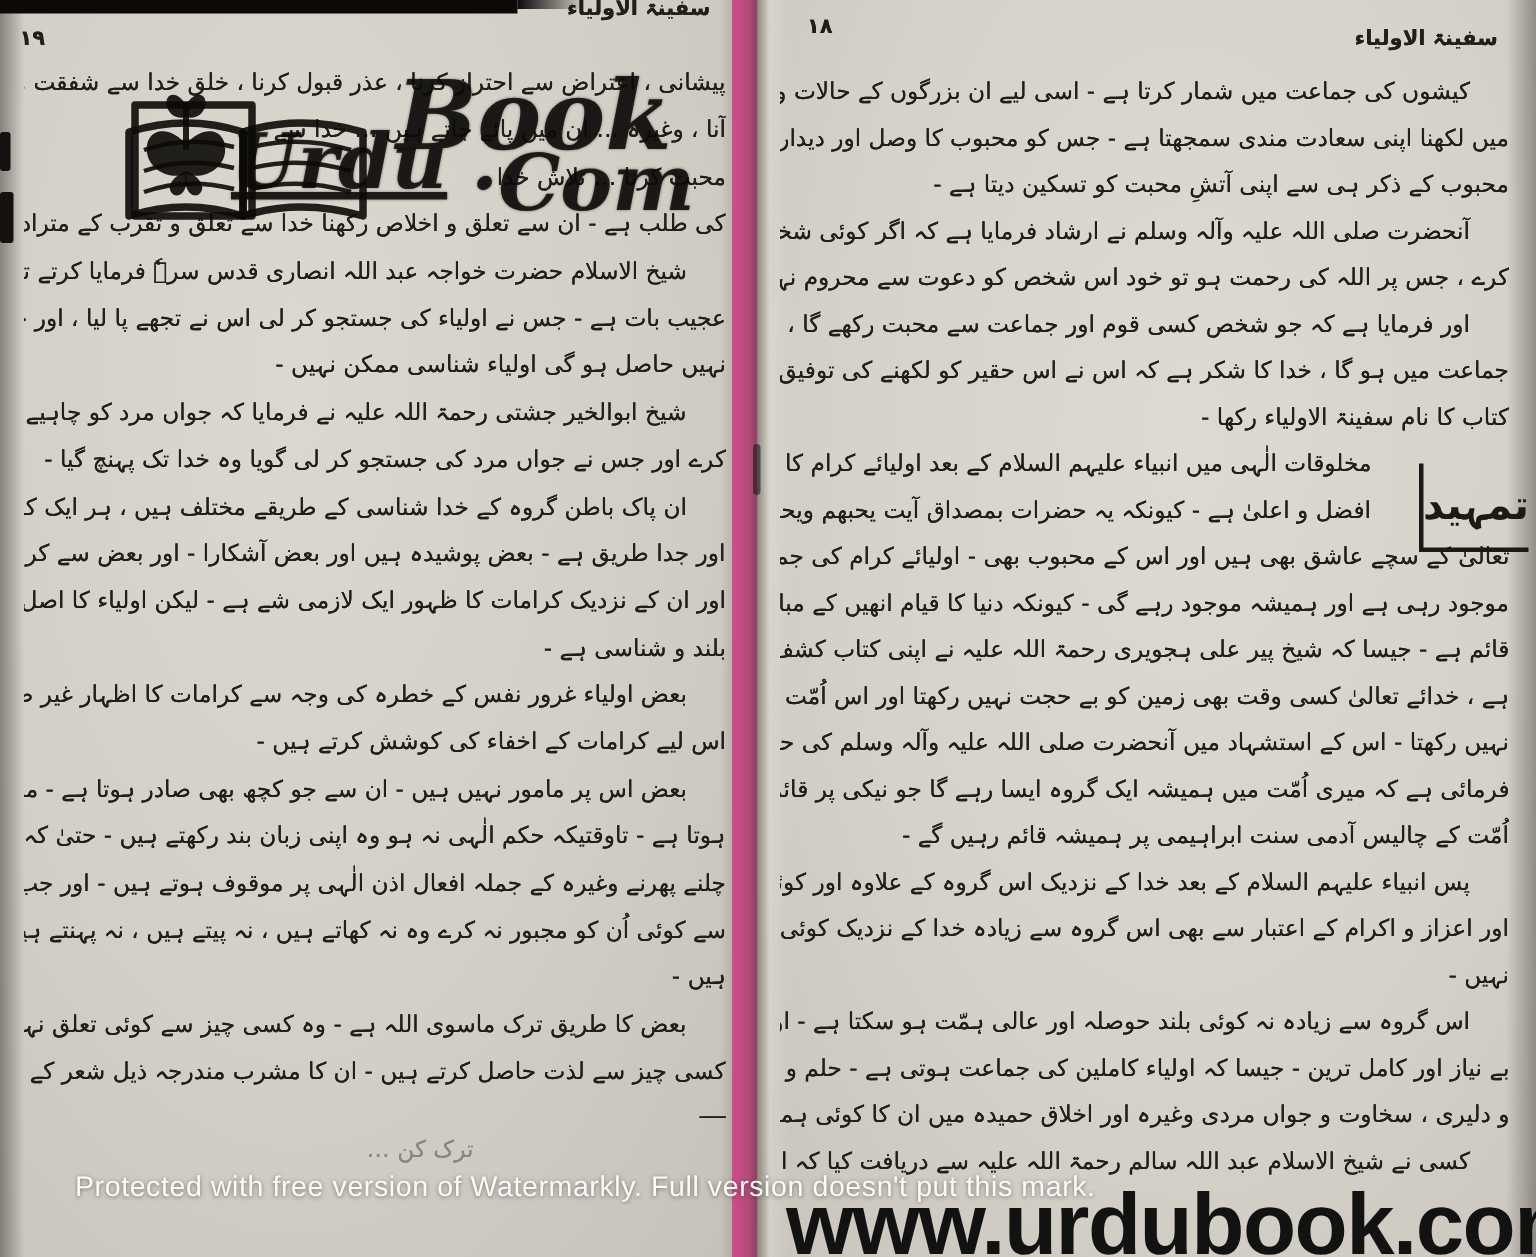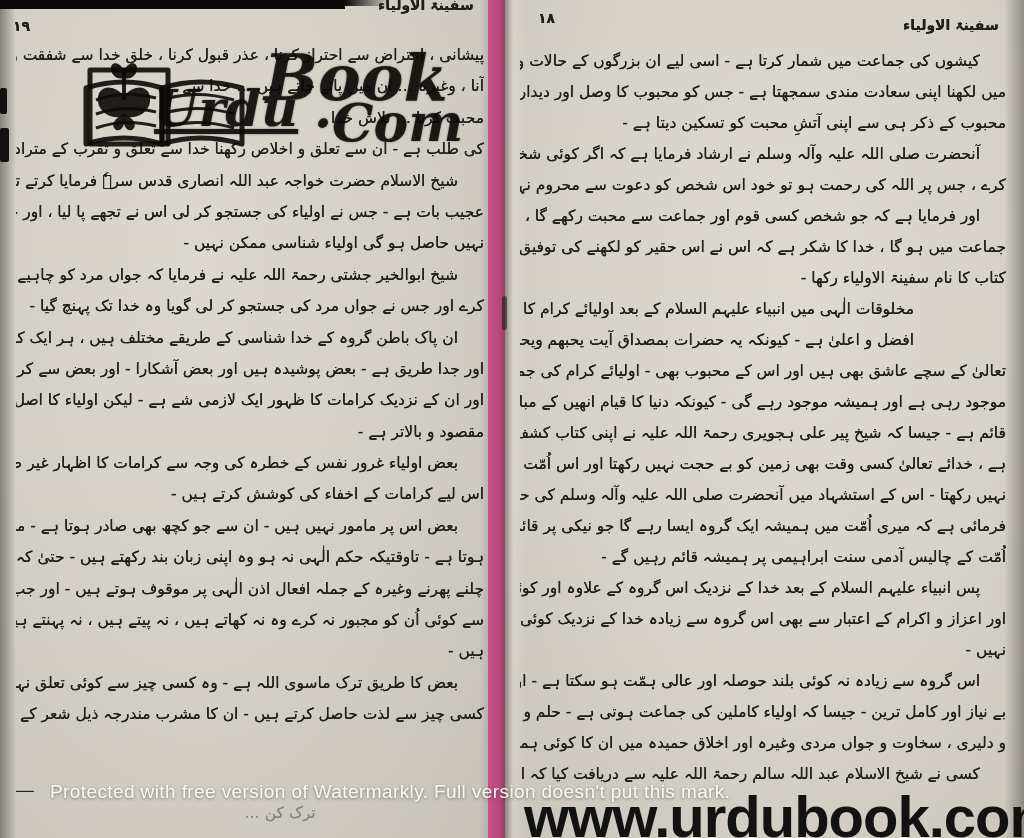--- a/index.html
+++ b/index.html
@@ -39,21 +39,21 @@
   .text-block{position:absolute;direction:rtl;text-align:right;font-size:15.5px;}
   #text-left{left:16px;top:40px;width:468px;}
   #text-right{left:520px;top:46px;width:486px;}
   .tline{white-space:nowrap;overflow:hidden;}
   #text-left .tline{height:31.4px;line-height:31.4px;}
   #text-right .tline{height:31px;line-height:31px;}
   .tline.p{padding-right:26px;}
   .tline.bh{padding-right:92px;}
   .tline.c{text-align:center;white-space:normal;padding-left:60px;}
   .tline.f{opacity:.4;}
-  #text-left .tline.m{height:20px;line-height:20px;text-align:left;font-size:12px;letter-spacing:-2px;margin-top:47px;}
+  #text-left .tline.m{height:20px;line-height:20px;text-align:right;font-size:12px;letter-spacing:-2px;}
   #tamheed{position:absolute;left:946px;top:309px;width:70px;height:56px;
     direction:rtl;display:flex;align-items:center;justify-content:center;
     font-size:27px;font-weight:bold;color:#1c1916;
     border-left:3px solid #1c1916;border-bottom:3px solid #1c1916;}
   
   #logo{position:absolute;left:68px;top:52px;width:410px;height:108px;z-index:5;
     color:rgba(12,10,8,.87);}
   #logo .wordmark{position:absolute;font-family:"DejaVu Serif",serif;font-style:italic;
     font-weight:bold;white-space:nowrap;text-shadow:0 0 2px rgba(10,8,6,.45);}
   #logo-book-word{left:196px;top:-12px;font-size:64px;}
@@ -95,21 +95,21 @@
       <div class="tline">محبت کرنا … تلاش خدا</div>
       <div class="tline">کی طلب ہے - ان سے تعلق و اخلاص رکھنا خدا سے تعلق و تقرب کے مترادف ہے -</div>
       <div class="tline p">شیخ الاسلام حضرت خواجہ عبد اللہ انصاری قدس سرہٗ فرمایا کرتے تھے : خدایا ! یہ</div>
       <div class="tline">عجیب بات ہے - جس نے اولیاء کی جستجو کر لی اس نے تجھے پا لیا ، اور جب تک تیری معرفت</div>
       <div class="tline">نہیں حاصل ہو گی اولیاء شناسی ممکن نہیں -</div>
       <div class="tline p">شیخ ابوالخیر جشتی رحمۃ اللہ علیہ نے فرمایا کہ جواں مرد کو چاہیے کہ جواں مرد کی جستجو</div>
       <div class="tline">کرے اور جس نے جواں مرد کی جستجو کر لی گویا وہ خدا تک پہنچ گیا -</div>
       <div class="tline p">ان پاک باطن گروہ کے خدا شناسی کے طریقے مختلف ہیں ، ہر ایک کا ایک علیحدہ مشرب</div>
       <div class="tline">اور جدا طریق ہے - بعض پوشیدہ ہیں اور بعض آشکارا - اور بعض سے کرامات کا ظہور ہوتا ہے</div>
       <div class="tline">اور ان کے نزدیک کرامات کا ظہور ایک لازمی شے ہے - لیکن اولیاء کا اصل مقصود اس سے</div>
-      <div class="tline">مقصود و بالاتر ہے -</div>
+      <div class="tline">بلند و شناسی ہے -</div>
       <div class="tline p">بعض اولیاء غرور نفس کے خطرہ کی وجہ سے کرامات کا اظہار غیر ضروری بلکہ مضر سمجھتے ہیں</div>
       <div class="tline">اس لیے کرامات کے اخفاء کی کوشش کرتے ہیں -</div>
       <div class="tline p">بعض اس پر مامور نہیں ہیں - ان سے جو کچھ بھی صادر ہوتا ہے - محض الہام غیبی سے صادر</div>
       <div class="tline">ہوتا ہے - تاوقتیکہ حکم الٰہی نہ ہو وہ اپنی زبان بند رکھتے ہیں - حتیٰ کہ ان کے کھانے پینے</div>
       <div class="tline">چلنے پھرنے وغیرہ کے جملہ افعال اذن الٰہی پر موقوف ہوتے ہیں - اور جب تک اُس طرف</div>
       <div class="tline">سے کوئی اُن کو مجبور نہ کرے وہ نہ کھاتے ہیں ، نہ پیتے ہیں ، نہ پہنتے ہیں اور نہ کلام کہتے</div>
       <div class="tline">ہیں -</div>
       <div class="tline p">بعض کا طریق ترک ماسوی اللہ ہے - وہ کسی چیز سے کوئی تعلق نہیں رکھتے اور نہ</div>
       <div class="tline">کسی چیز سے لذت حاصل کرتے ہیں - ان کا مشرب مندرجہ ذیل شعر کے مطابق ہے : -</div>
       <div class="tline m">ـــــ</div>
@@ -135,20 +135,21 @@
       <div class="tline">اُمّت کے چالیس آدمی سنت ابراہیمی پر ہمیشہ قائم رہیں گے -</div>
       <div class="tline p">پس انبیاء علیہم السلام کے بعد خدا کے نزدیک اس گروہ کے علاوہ اور کوئی نہیں -</div>
       <div class="tline">اور اعزاز و اکرام کے اعتبار سے بھی اس گروہ سے زیادہ خدا کے نزدیک کوئی</div>
       <div class="tline">نہیں -</div>
       <div class="tline p">اس گروہ سے زیادہ نہ کوئی بلند حوصلہ اور عالی ہمّت ہو سکتا ہے - اور نہ کوئی ایسا</div>
       <div class="tline">بے نیاز اور کامل ترین - جیسا کہ اولیاء کاملین کی جماعت ہوتی ہے - حلم و بردباری شجاعت</div>
       <div class="tline">و دلیری ، سخاوت و جواں مردی وغیرہ اور اخلاق حمیدہ میں ان کا کوئی ہمسر نہیں ہو سکتا -</div>
       <div class="tline p">کسی نے شیخ الاسلام عبد اللہ سالم رحمۃ اللہ علیہ سے دریافت کیا کہ اولیاء اللہ کو کس طرح</div>
     </div>
 
+  <div id="tamheed">تمہید</div>
 
   <div id="logo">
     <svg width="180" height="96" viewBox="0 0 180 96">
       <g stroke="rgba(12,10,8,.9)" fill="none" stroke-width="5" stroke-linejoin="round">
         <rect x="14" y="14" width="78" height="74"></rect>
         <path d="M10 32 Q48 20 86 32 L86 88 Q48 76 10 88 Z"></path>
         <path d="M166 32 Q124 20 86 32 L86 88 Q124 76 166 88 Z"></path>
         <path d="M20 44 Q48 34 80 42 M20 58 Q48 48 80 56 M20 72 Q48 62 80 70" stroke-width="3"></path>
         <path d="M92 42 Q124 34 158 44 M92 56 Q124 48 158 58 M92 70 Q124 62 158 72" stroke-width="3"></path>
       </g>

